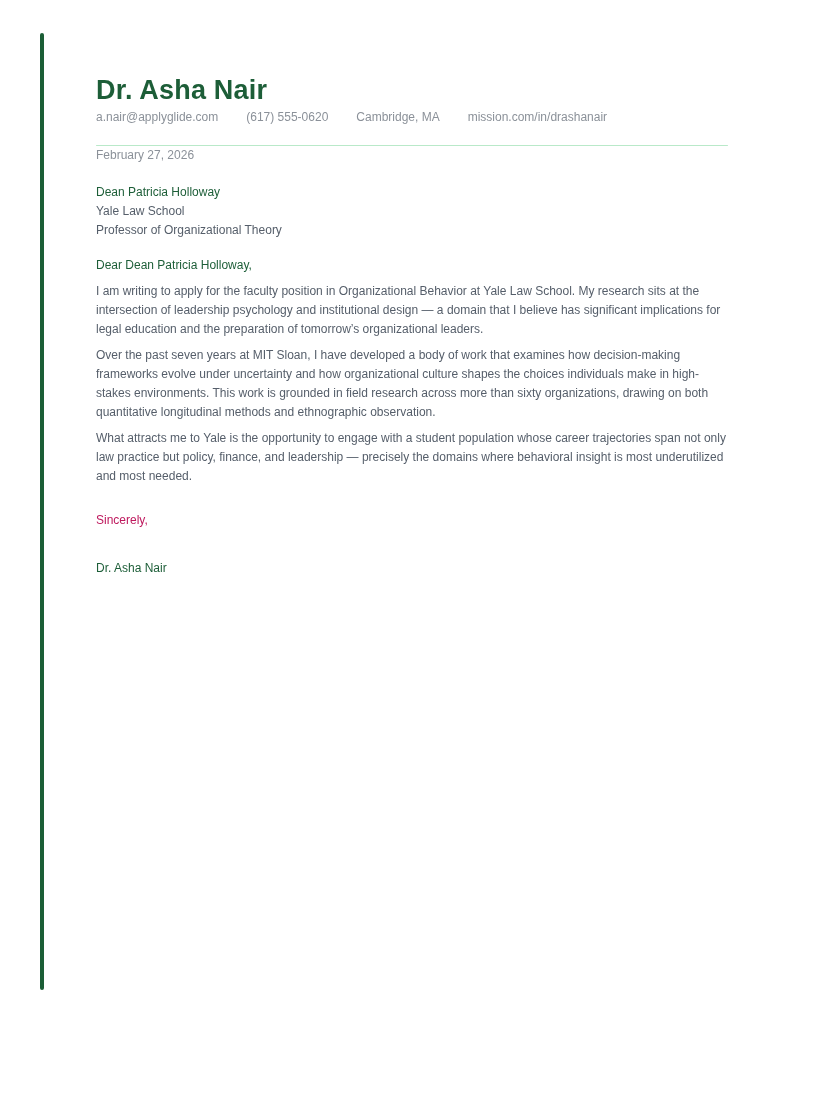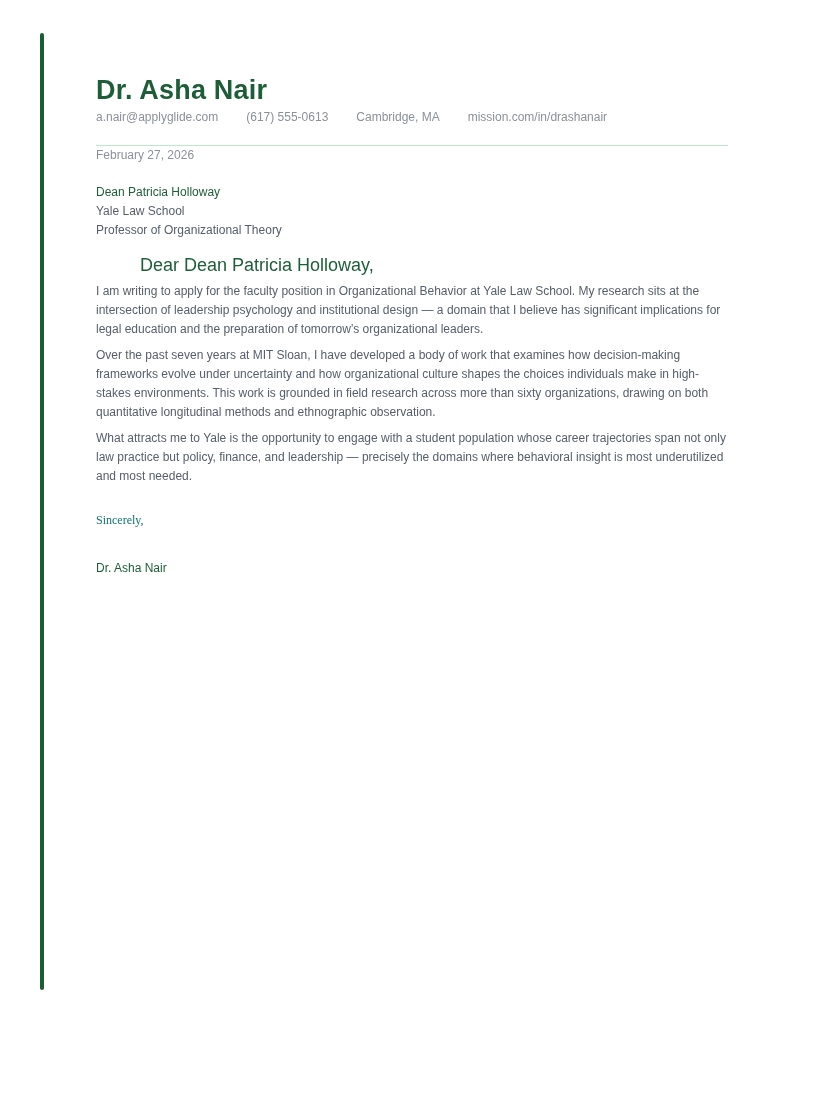--- a/index.html
+++ b/index.html
@@ -58,56 +58,54 @@
     font-size: 12px;
     line-height: 19px;
     color: #555e6a;
   }
   .green-bold {
     color: #1d5e38 !important;
     font-weight: normal;
   }
   .salutation {
     margin-top: 16px;
-    font-size: 18px;
+    font-size: 12px;
     line-height: 19px;
-    margin-left: 44px;
   }
   .body-para {
     margin-top: 7px;
     font-size: 12px;
     line-height: 19px;
     color: #555e6a;
   }
   .closing {
     margin-top: 25px;
     font-size: 12px;
     line-height: 19px;
-    color: #0f766e;
-    font-family: Liberation Serif, serif;
+    color: #be185d;
   }
   .signature {
     margin-top: 29px;
     font-size: 12px;
     line-height: 19px;
   }
 </style>
 </head>
 <body>
 
 <div class="page">
   <div class="accent-bar"></div>
 
   <div class="content">
 
     <h1 class="letter-title">Dr. Asha Nair</h1>
 
     <div class="contact-row">
       <span>a.nair@applyglide.com</span>
-      <span>(617) 555-0613</span>
+      <span>(617) 555-0620</span>
       <span>Cambridge, MA</span>
       <span>mission.com/in/drashanair</span>
     </div>
 
     <hr class="header-divider">
 
     <p class="date">February 27, 2026</p>
 
     <div class="recipient">
       <p class="green-bold">Dean Patricia Holloway</p>

